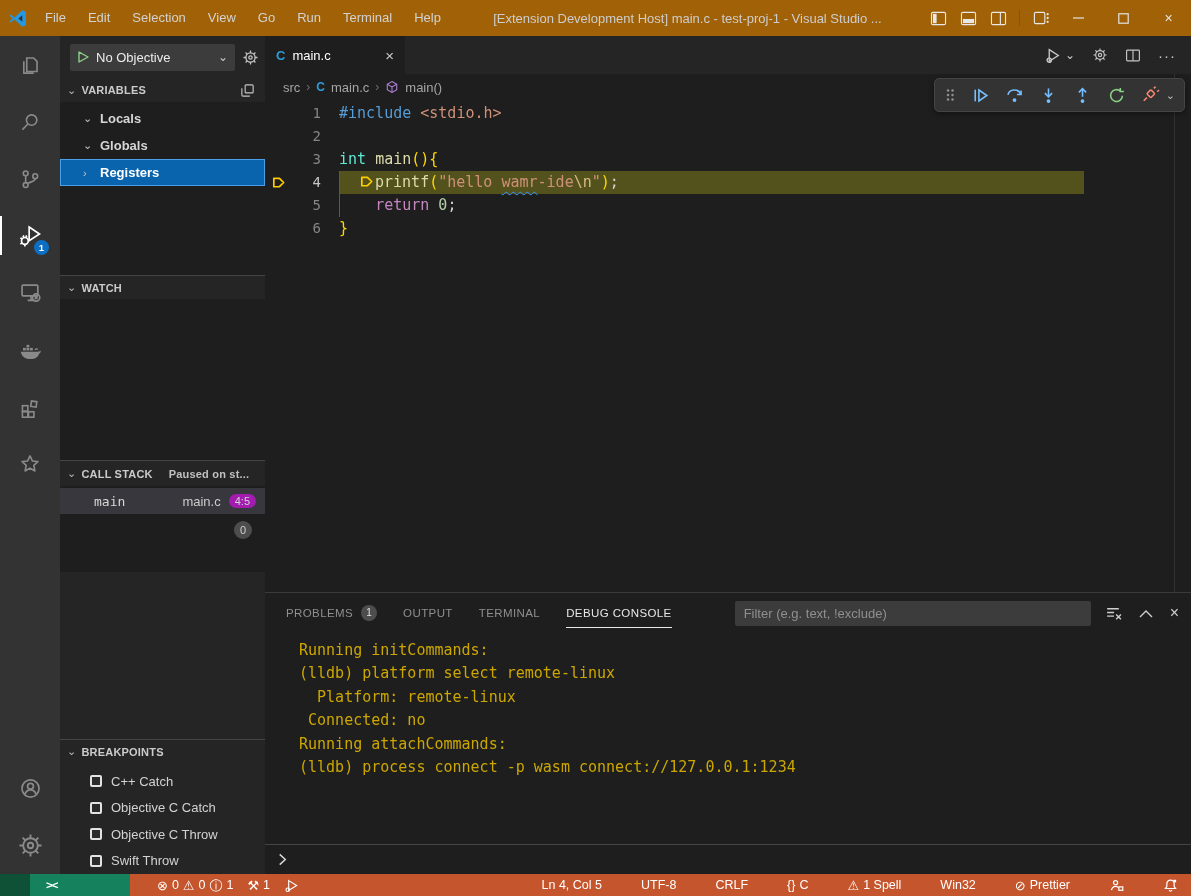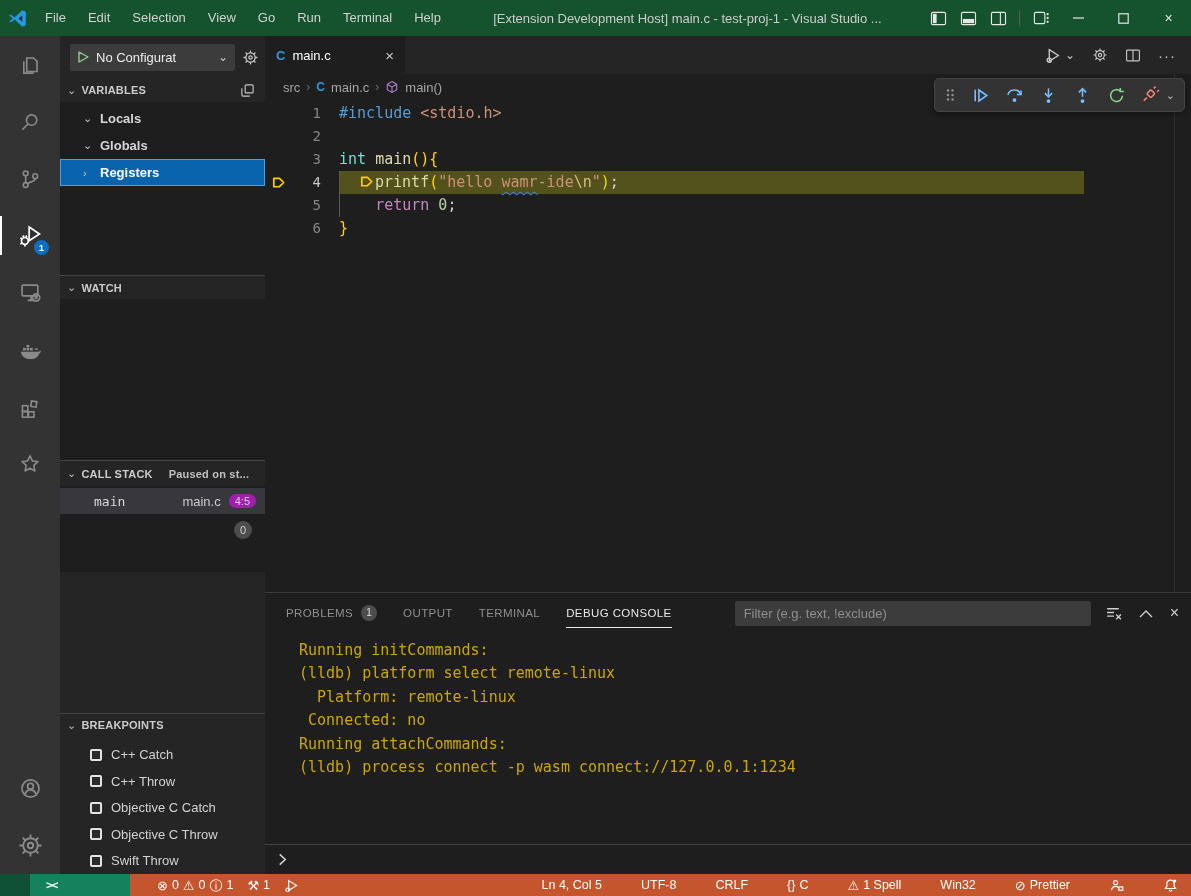--- a/index.html
+++ b/index.html
@@ -1,21 +1,21 @@
 <!DOCTYPE html>
 <html><head>
 <meta charset="utf-8">
 <style>
   html,body{margin:0;padding:0;width:1191px;height:896px;overflow:hidden;background:#1e1e1e;
     font-family:"Liberation Sans",sans-serif;color:#ccc;}
   *{box-sizing:border-box;}
   svg{display:block;}
 
   
-  .titlebar{height:36px;background:#14532d;display:flex;align-items:center;}
+  .titlebar{height:36px;background:#a16207;display:flex;align-items:center;}
   .logo{width:34px;display:flex;justify-content:center;}
   .menus{display:flex;}
   .menu-item{padding:0 11px;font-size:13px;color:#d2d2d2;line-height:36px;}
   .wintitle{flex:1;text-align:center;font-size:13px;color:#cdcdcd;white-space:nowrap;overflow:hidden;}
   .tb-right{display:flex;align-items:center;}
   .tb-icon{width:30px;height:36px;display:flex;align-items:center;justify-content:center;}
   .tb-sep{width:1px;height:16px;background:#5a5a5a;margin:0 6px;}
   .winbtn{width:45px;height:36px;display:flex;align-items:center;justify-content:center;color:#e4e4e4;font-size:14px;}
 
   
@@ -262,21 +262,21 @@
       </svg>
     </div>
   </div>
 
   <div class="sidebar">
     <div class="side-toolbar">
       <div class="cfg-select">
         <svg width="12" height="12" viewBox="0 0 12 12">
             <path d="M2 1l9 5-9 5z" fill="none" stroke="#89d185" stroke-width="1.4" stroke-linejoin="round"></path>
           </svg>
-        <span class="cfg-label">No Configurat</span>
+        <span class="cfg-label">No Objective</span>
         <span class="cfg-chev">⌄</span>
       </div>
       <span class="side-gear">
         <svg width="17" height="17" viewBox="0 0 20 20" fill="none" stroke="#c5c5c5" stroke-width="1.5">
           <circle cx="10" cy="10" r="5.4"></circle>
             <circle cx="10" cy="10" r="2"></circle>
           <path d="M10 1.8v3M10 15.2v3M1.8 10h3M15.2 10h3M4.2 4.2l2.1 2.1M13.7 13.7l2.1 2.1M15.8 4.2l-2.1 2.1M6.3 13.7l-2.1 2.1"></path>
         </svg>
       </span>
     </div>
@@ -330,24 +330,20 @@
     <div class="cs-rest"></div>
 
     <div class="sect-header hdr-line">
       <span class="chev">⌄</span>
       <span>BREAKPOINTS</span>
     </div>
     <div class="bp-body" id="bp-list">
         <div class="bp-row">
           <span class="bp-check"></span>
           <span class="bp-label">C++ Catch</span>
-        </div>
-        <div class="bp-row">
-          <span class="bp-check"></span>
-          <span class="bp-label">C++ Throw</span>
         </div>
         <div class="bp-row">
           <span class="bp-check"></span>
           <span class="bp-label">Objective C Catch</span>
         </div>
         <div class="bp-row">
           <span class="bp-check"></span>
           <span class="bp-label">Objective C Throw</span>
         </div>
         <div class="bp-row">

